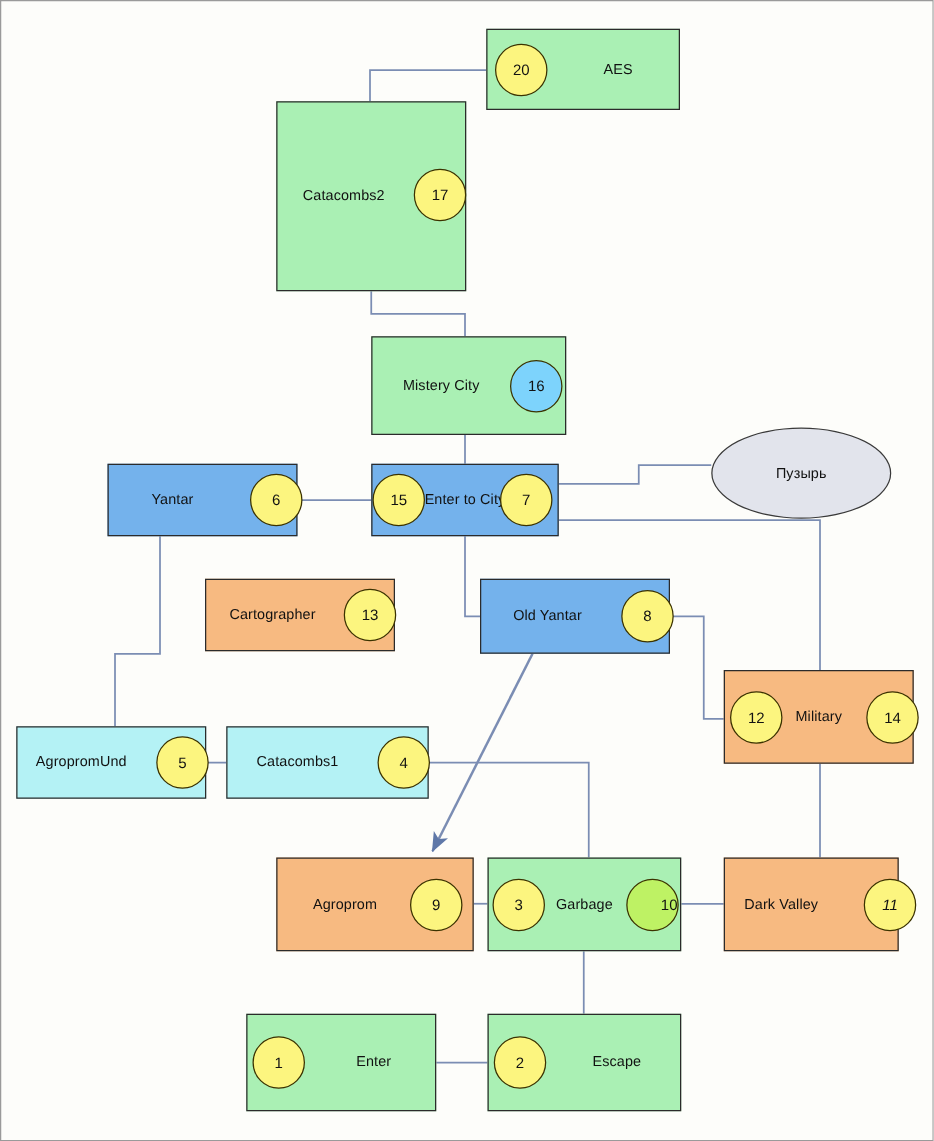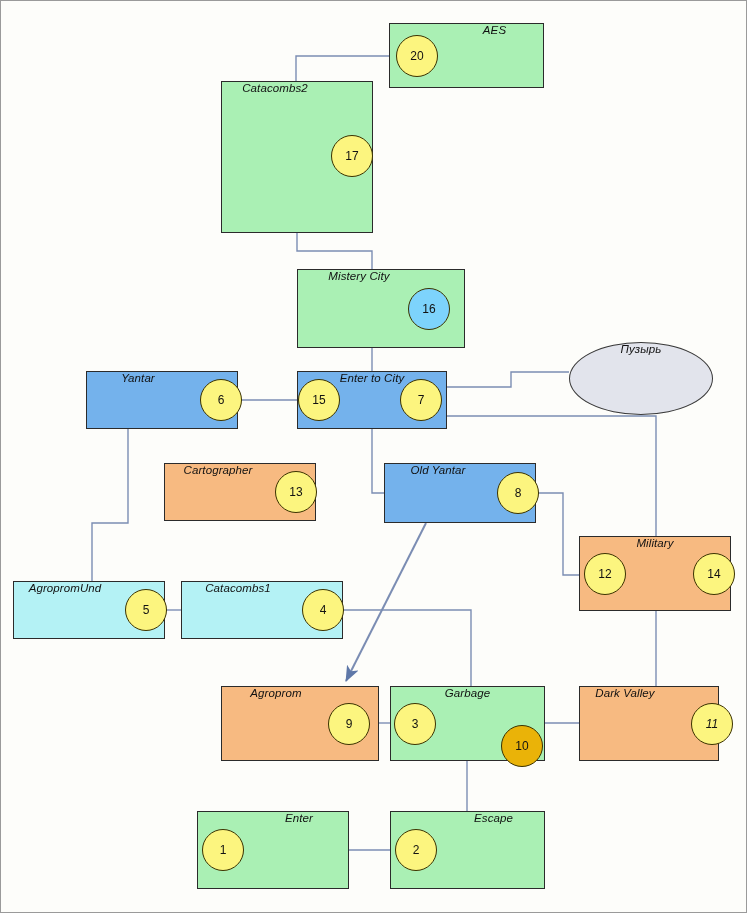--- a/index.html
+++ b/index.html
@@ -24,23 +24,22 @@
     top: 0;
     width: 747px;
     height: 913px;
     pointer-events: none;
   }
   .node {
     position: absolute;
     box-sizing: border-box;
     border: 1.4px solid #2b2b2b;
     display: flex;
-    align-items: flex-start;
+    align-items: center;
     justify-content: center;
-    font-style: italic;
   }
   .node.ellipse {
     border-radius: 50%;
     border: 1.4px solid #3a3a3a;
   }
   .node-label {
     font-size: 11.5px;
     color: #111111;
     letter-spacing: 0.1px;
     white-space: nowrap;
@@ -103,21 +102,21 @@
       </div>
       <div class="badge" style="left: 395px; top: 34px; background: rgb(252, 245, 127);">
         <span>20</span>
       </div>
       <div class="node fill-green" style="left: 220px; top: 80px; width: 152px; height: 152px;">
         <span class="node-label" style="transform: translateX(-22px);">Catacombs2</span>
       </div>
       <div class="badge" style="left: 330px; top: 134px; background: rgb(252, 245, 127);">
         <span>17</span>
       </div>
-      <div class="node fill-green" style="left: 296px; top: 268px; width: 168px; height: 79px;">
+      <div class="node fill-green" style="left: 296px; top: 268px; width: 156px; height: 79px;">
         <span class="node-label" style="transform: translateX(-22px);">Mistery City</span>
       </div>
       <div class="badge" style="left: 407px; top: 287px; background: #7dd3fc;">
         <span>16</span>
       </div>
       <div class="node fill-blue" style="left: 85px; top: 370px; width: 152px; height: 58px;">
         <span class="node-label" style="transform: translateX(-24px);">Yantar</span>
       </div>
       <div class="badge" style="left: 199px; top: 378px; background: rgb(252, 245, 127);">
         <span>6</span>
@@ -172,21 +171,21 @@
       </div>
       <div class="badge" style="left: 327px; top: 702px; background: rgb(252, 245, 127);">
         <span>9</span>
       </div>
       <div class="node fill-green" style="left: 389px; top: 685px; width: 155px; height: 75px;">
         <span class="node-label">Garbage</span>
       </div>
       <div class="badge" style="left: 393px; top: 702px; background: rgb(252, 245, 127);">
         <span>3</span>
       </div>
-      <div class="badge" style="left: 500px; top: 724px; background: #eab308;">
+      <div class="badge" style="left: 500px; top: 702px; background: #bef264; justify-content: flex-end;">
         <span>10</span>
       </div>
       <div class="node fill-orange" style="left: 578px; top: 685px; width: 140px; height: 75px;">
         <span class="node-label" style="transform: translateX(-24px);">Dark Valley</span>
       </div>
       <div class="badge" style="left: 690px; top: 702px; background: rgb(252, 245, 127); font-style: italic;">
         <span>11</span>
       </div>
       <div class="node fill-green" style="left: 196px; top: 810px; width: 152px; height: 78px;">
         <span class="node-label" style="transform: translateX(26px);">Enter</span>

